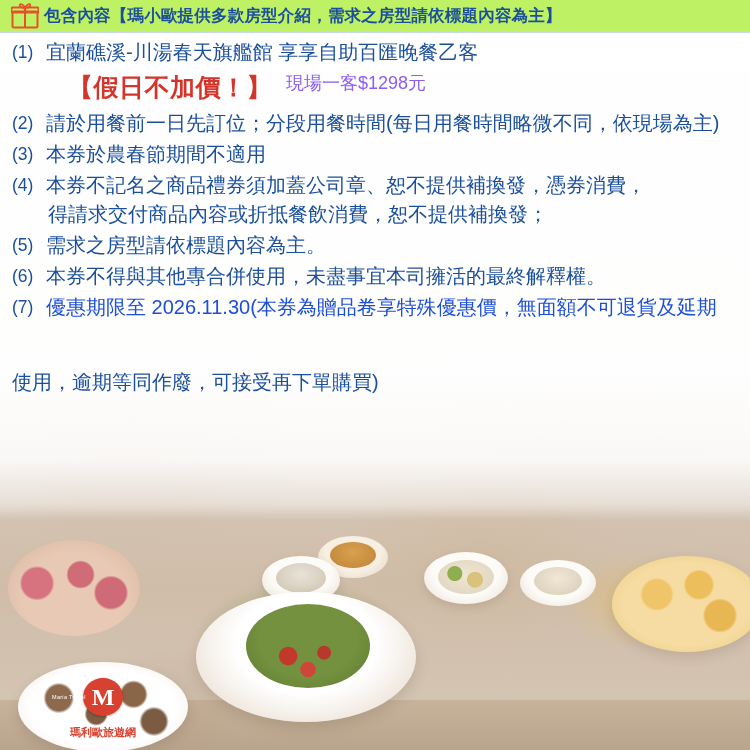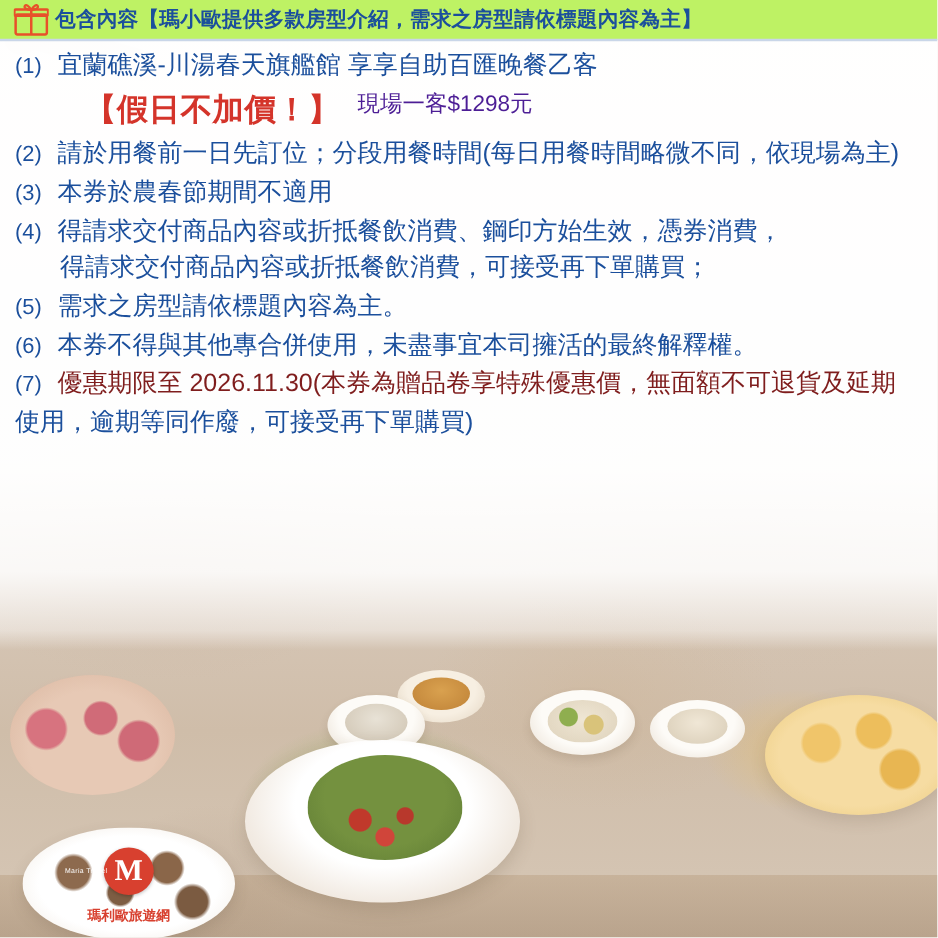--- a/index.html
+++ b/index.html
@@ -161,24 +161,24 @@
   
   .price-row {
     display: flex; align-items: flex-start; gap: 14px;
     padding-left: 22px; margin: 4px 0 3px 0;
   }
   .holiday {
     color: #d4342a; font-size: 25px; font-weight: bold;
     letter-spacing: 0.5px; white-space: nowrap;
   }
   .onsite {
-    color: #4c1d95; font-size: 18px; white-space: nowrap;
-  }
-
-  .expiry .line { color: #7f1d1d; }
+    color: #8b5cf6; font-size: 18px; white-space: nowrap;
+  }
+
+  .expiry .line { color: #1d4ed8; }
   .expiry-num { color: #1b4f9c; }
 
   
   .logo {
     position: absolute; left: 44px; top: 678px;
     width: 118px; height: 62px;
     display: flex; flex-direction: column; align-items: center;
   }
   .logo-badge {
     width: 40px; height: 40px; border-radius: 50%;
@@ -260,22 +260,22 @@
     <div class="item">
       <div class="num">(3)</div>
       <div class="body">
         <div class="line">本券於農春節期間不適用</div>
       </div>
     </div>
 
     <div class="item">
       <div class="num">(4)</div>
       <div class="body">
-        <div class="line">得請求交付商品內容或折抵餐飲消費、鋼印方始生效，憑券消費，</div>
-        <div class="line indent">得請求交付商品內容或折抵餐飲消費，可接受再下單購買；</div>
+        <div class="line">本券不記名之商品禮券須加蓋公司章、恕不提供補換發，憑券消費，</div>
+        <div class="line indent">得請求交付商品內容或折抵餐飲消費，恕不提供補換發；</div>
       </div>
     </div>
 
     <div class="item">
       <div class="num">(5)</div>
       <div class="body">
         <div class="line">需求之房型請依標題內容為主。</div>
       </div>
     </div>
 
@@ -288,21 +288,21 @@
 
     <div class="item expiry">
       <div class="num expiry-num">(7)</div>
       <div class="body">
         <div class="line">優惠期限至 2026.11.30(本券為贈品卷享特殊優惠價，無面額不可退貨及延期</div>
       </div>
     </div>
     <div class="item">
       <div class="num"></div>
       <div class="body">
-        <div class="line" style="margin-left:-34px;">使用，逾期等同作廢，可接受再下單購買)</div>
+        <div class="line" style="margin-left:-34px;margin-top:44px;">使用，逾期等同作廢，可接受再下單購買)</div>
       </div>
     </div>
 
   </div>
 
   <div class="logo">
     <div class="logo-badge">M</div>
     <div class="logo-sub">瑪利歐旅遊網</div>
   </div>
   <div class="logo-en">Maria Travel</div>

